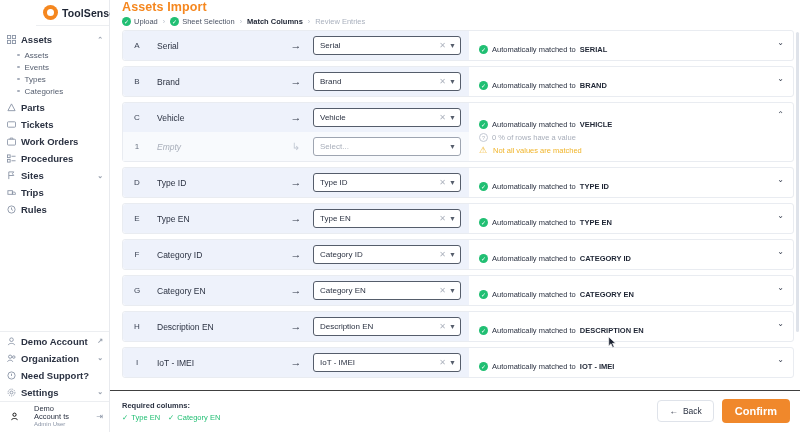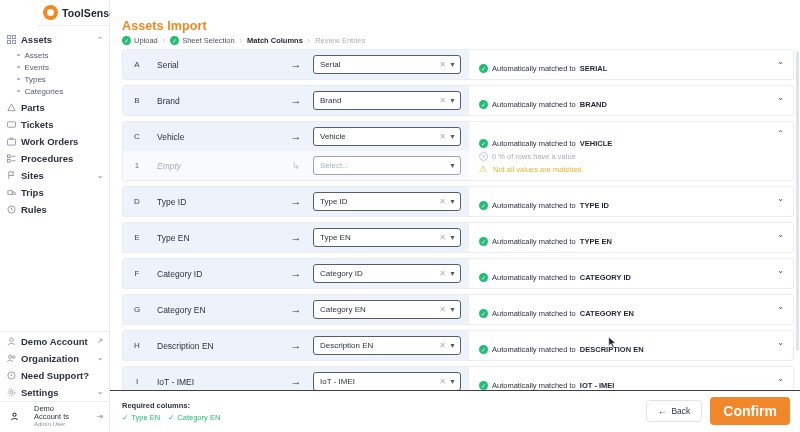--- a/index.html
+++ b/index.html
@@ -66,21 +66,21 @@
     padding: 3px 6px 4px 10px; border-top: 1px solid #eceef1;
     cursor: pointer;
   }
   .user-texts { line-height: 1.12; }
   .user-name { font-size: 7.5px; color: #2b3242; }
   .user-role { font-size: 6px; color: #8a94a6; }
   .user-out { margin-left: auto; color: #8a94a6; font-size: 8px; }
 
   
   .main { flex: 1 1 auto; height: 432px; display: flex; flex-direction: column; background: #fff; position: relative; }
-  .page-head { padding: 19px 0 4px 12px; }
+  .page-head { padding: 0 0 4px 12px; }
   .page-title { font-size: 12.5px; font-weight: bold; color: #f5871f; letter-spacing: .1px; }
   .steps { display: flex; align-items: center; gap: 5px; margin-top: 3px; }
   .step { display: flex; align-items: center; gap: 3px; font-size: 7.5px; color: #4d5566; }
   .step.active { font-weight: bold; color: #1d2433; }
   .step.todo { color: #aab1be; }
   .step-sep { color: #b6bcc7; font-size: 7px; }
   .chk {
     width: 9px; height: 9px; border-radius: 50%; background: #21bf73;
     display: flex; align-items: center; justify-content: center;
     color: #fff; font-size: 6px; flex: 0 0 9px;
@@ -145,21 +145,21 @@
   .req-items { display: flex; gap: 8px; margin-top: 3px; }
   .req-item { display: flex; align-items: center; gap: 3px; font-size: 7.5px; color: #21bf73; }
   .btns { margin-left: auto; display: flex; align-items: center; gap: 8px; }
   .btn-back {
     display: flex; align-items: center; gap: 5px;
     border: 1px solid #dfe3ea; border-radius: 4px; background: #fff;
     padding: 5px 11px; font-size: 8.5px; color: #2b3242; cursor: pointer;
   }
   .btn-confirm {
     border: none; border-radius: 4px; background: #f0882b; color: #fff;
-    padding: 6px 13px; font-size: 14px; font-weight: bold; cursor: pointer;
+    padding: 6px 13px; font-size: 11px; font-weight: bold; cursor: pointer;
   }
   .cursor { position: absolute; left: 498px; top: 336px; width: 9px; height: 13px; pointer-events: none; }
 </style>
 </head>
 <body>
 
 <div class="app">
 
   <aside class="sidebar">
     <div class="brand">

